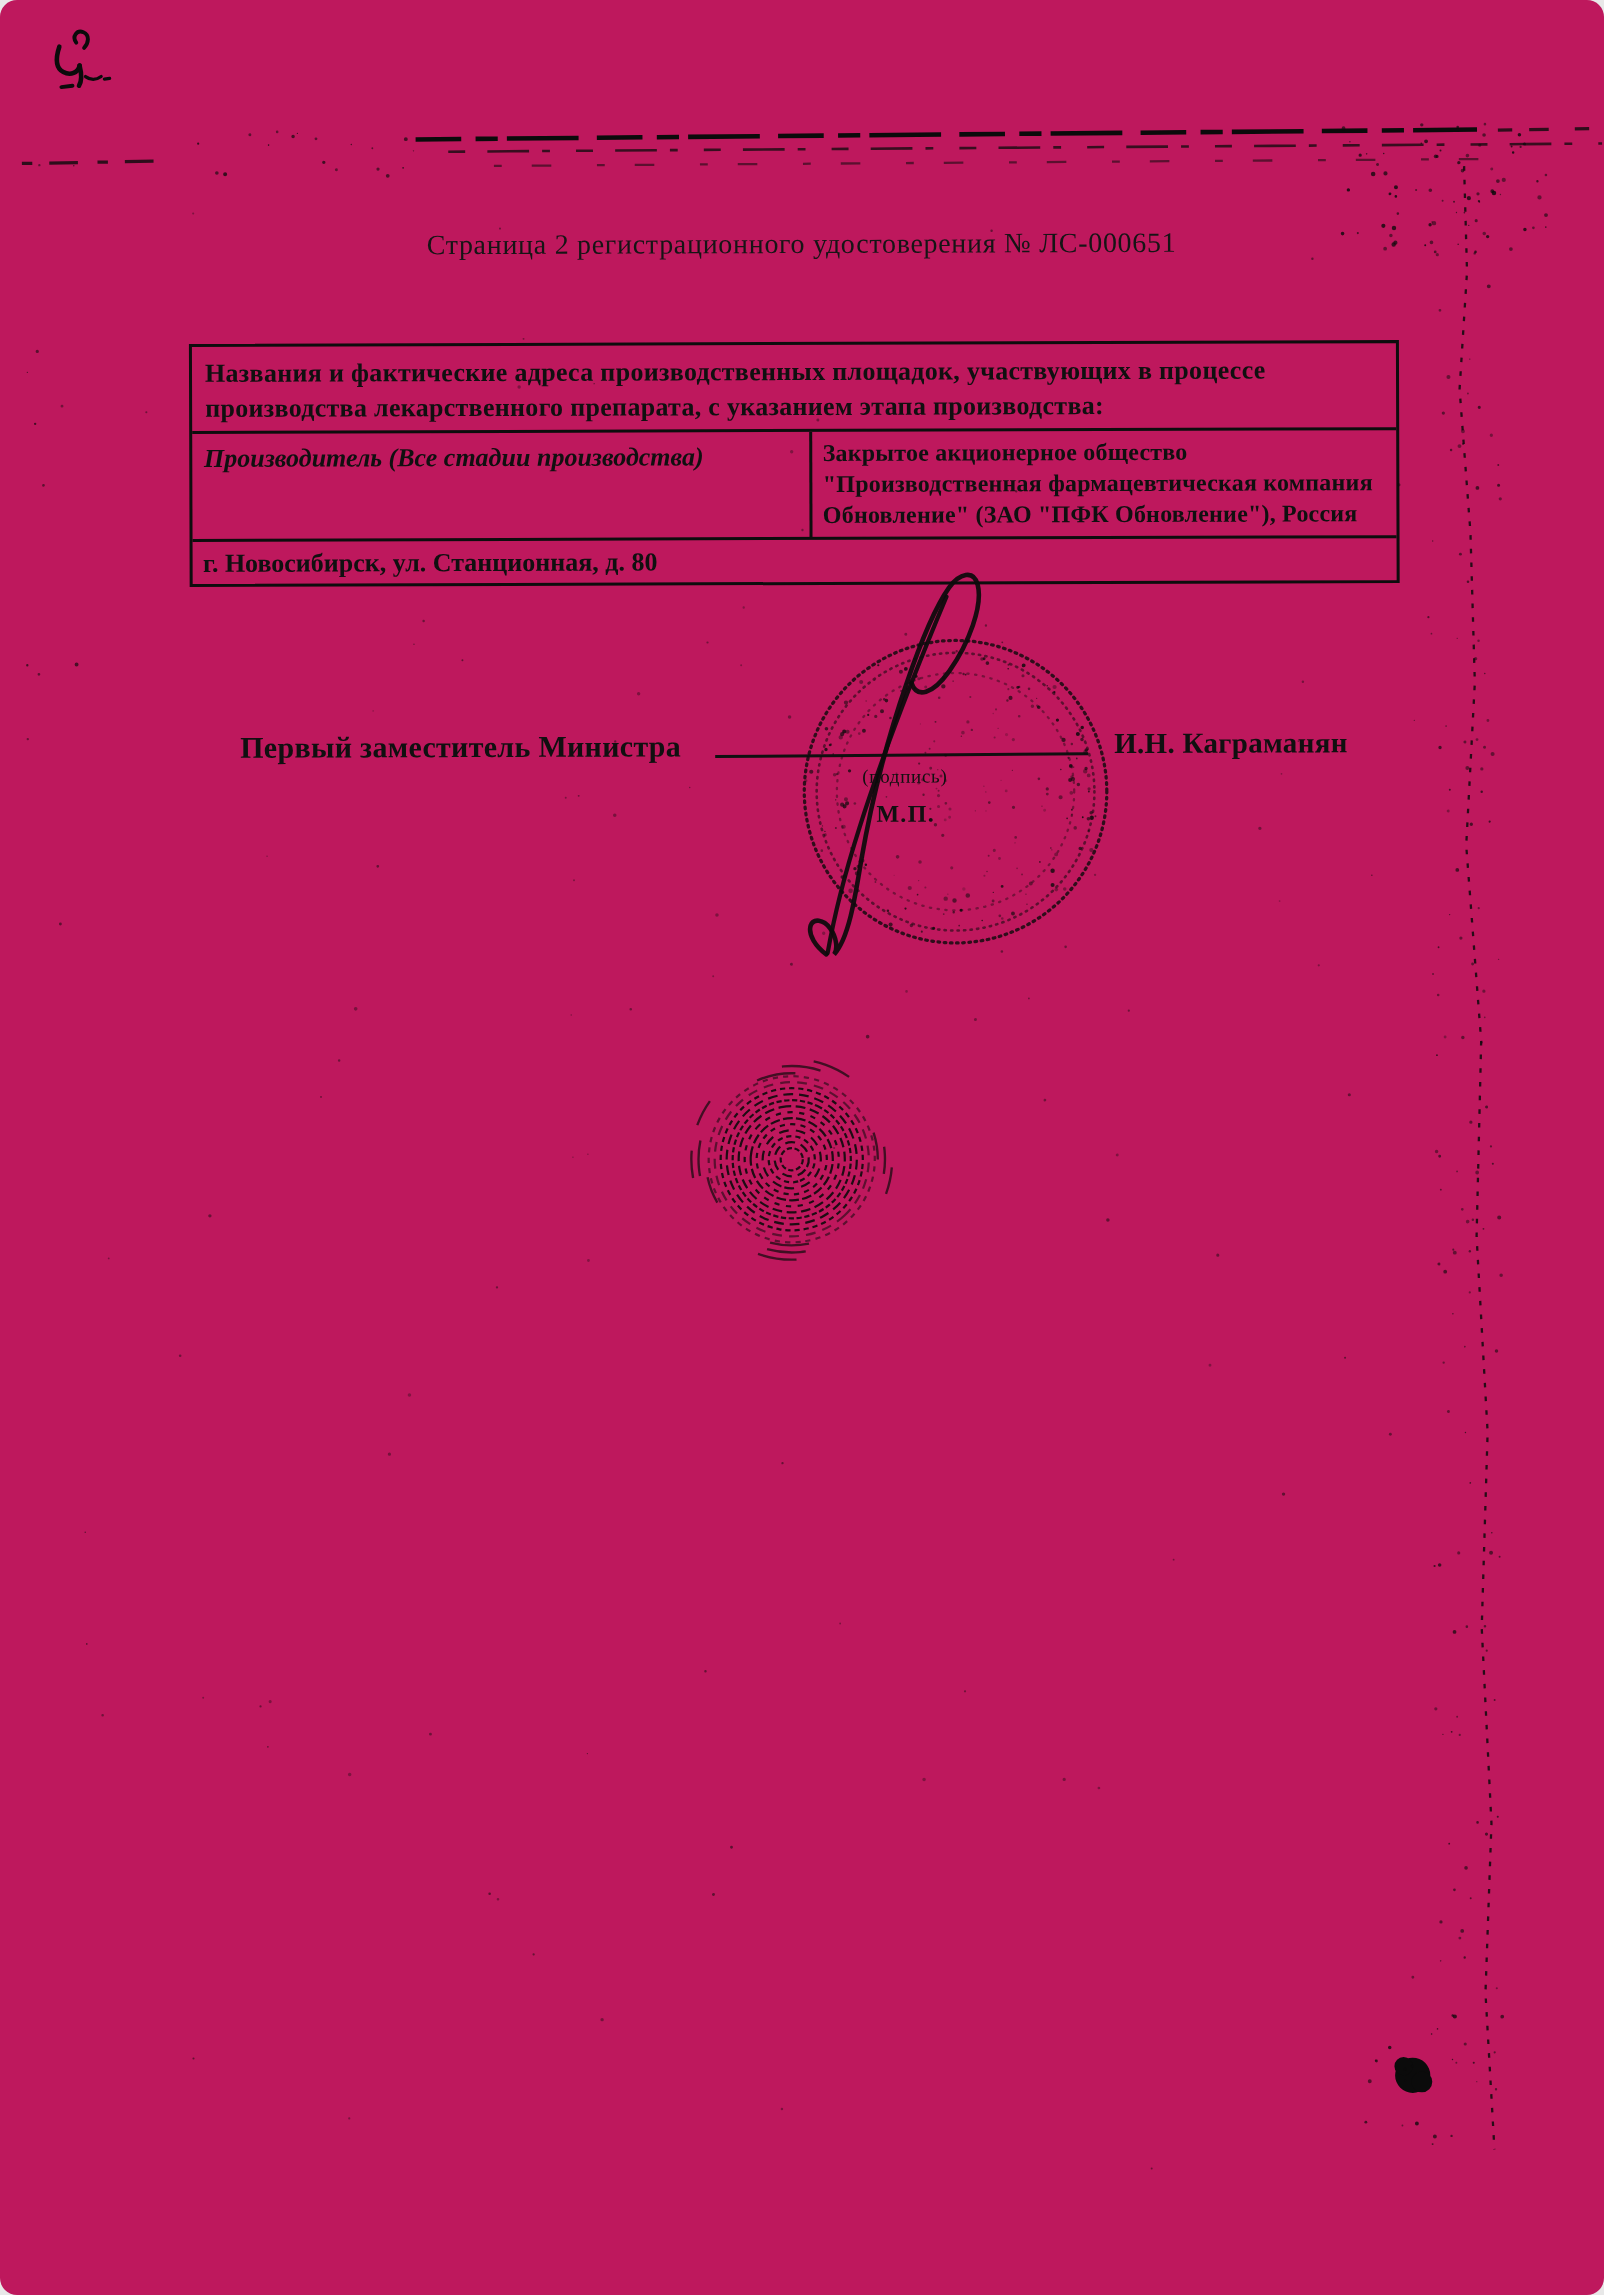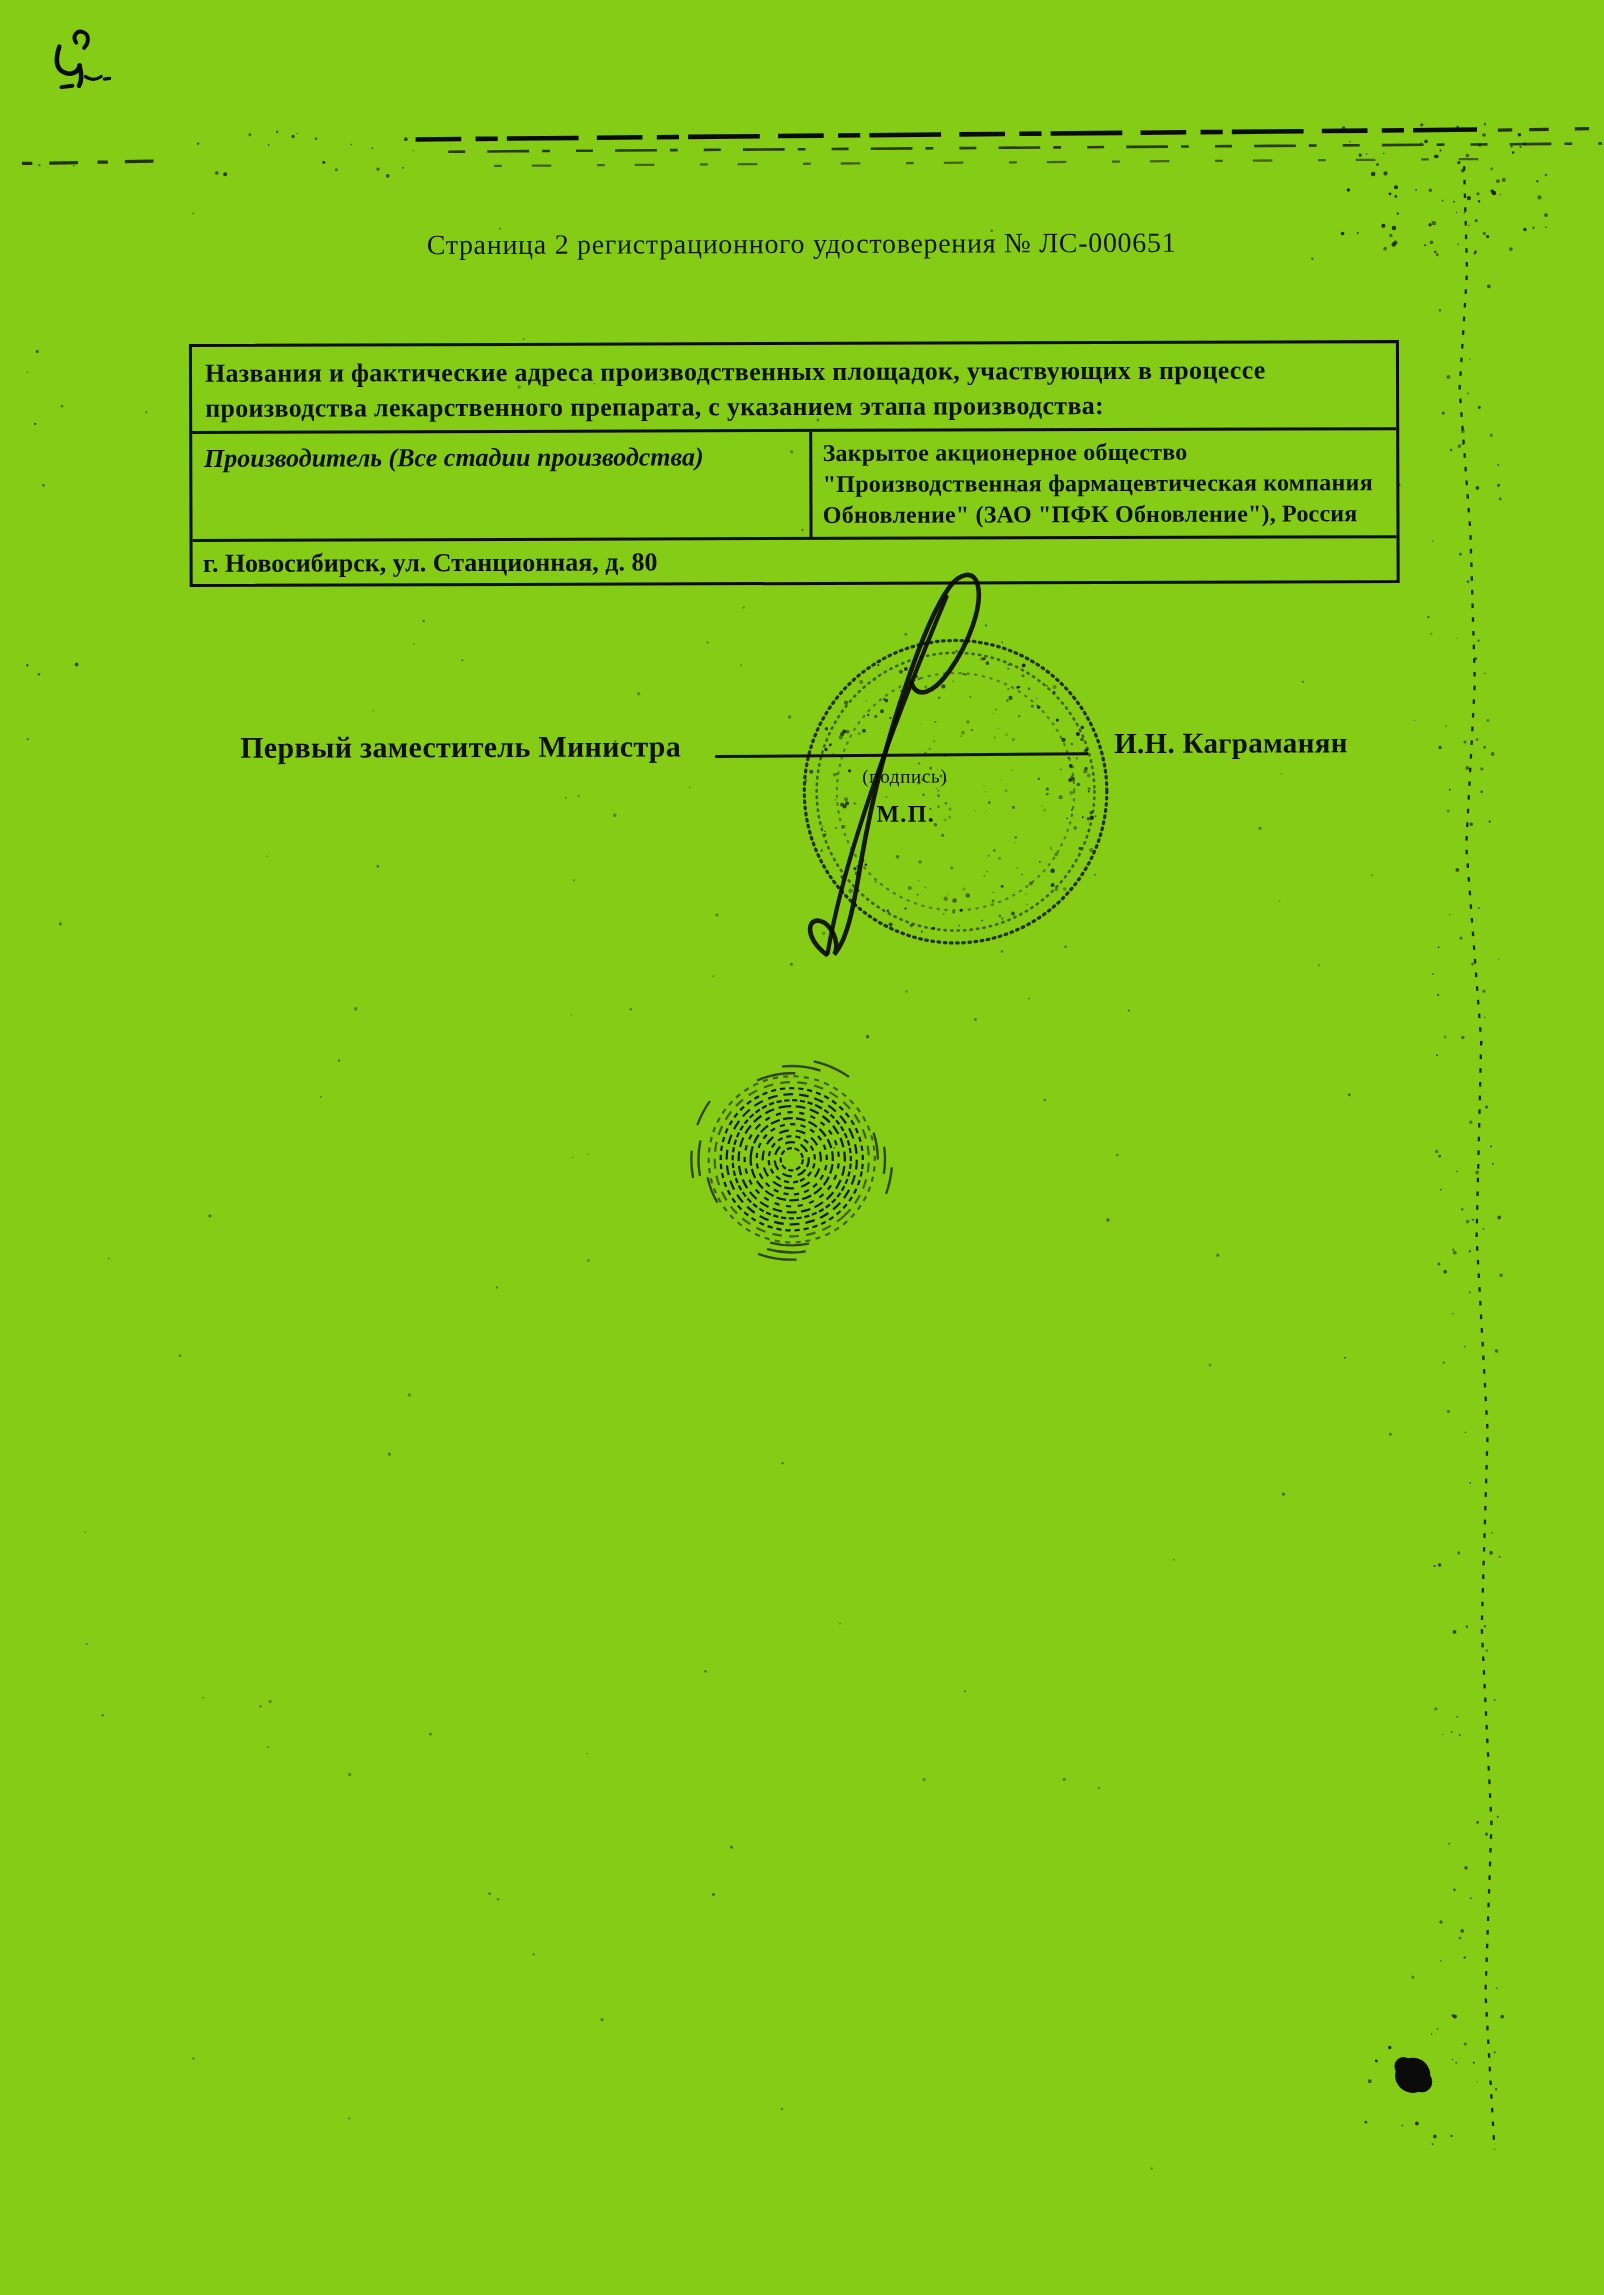--- a/index.html
+++ b/index.html
@@ -1,18 +1,18 @@
 <!DOCTYPE html>
 <html style="font-size:10.4px"><head>
 <meta charset="utf-8">
 <style>
   html,body{margin:0;padding:0;background:#e8e8e8;}
   .page{
-    position:relative;width:1604px;height:2295px;background:#84cc16;
-    overflow:hidden;font-family:"Liberation Serif",serif;color:#101010;
+    position:relative;width:1604px;height:2295px;background:#be185d;
+    overflow:hidden;font-family:"Liberation Serif",serif;color:#101010;border-radius:17px;
   }
   .skew{position:absolute;inset:0;transform:rotate(-0.18deg);transform-origin:50% 30%;}
   .abs{position:absolute;}
 
   .page-note{
     left:428px;top:228px;width:770px;
     font-size:28px;letter-spacing:0.7px;white-space:nowrap;color:#151515;
   }
 
   .doc-table{

